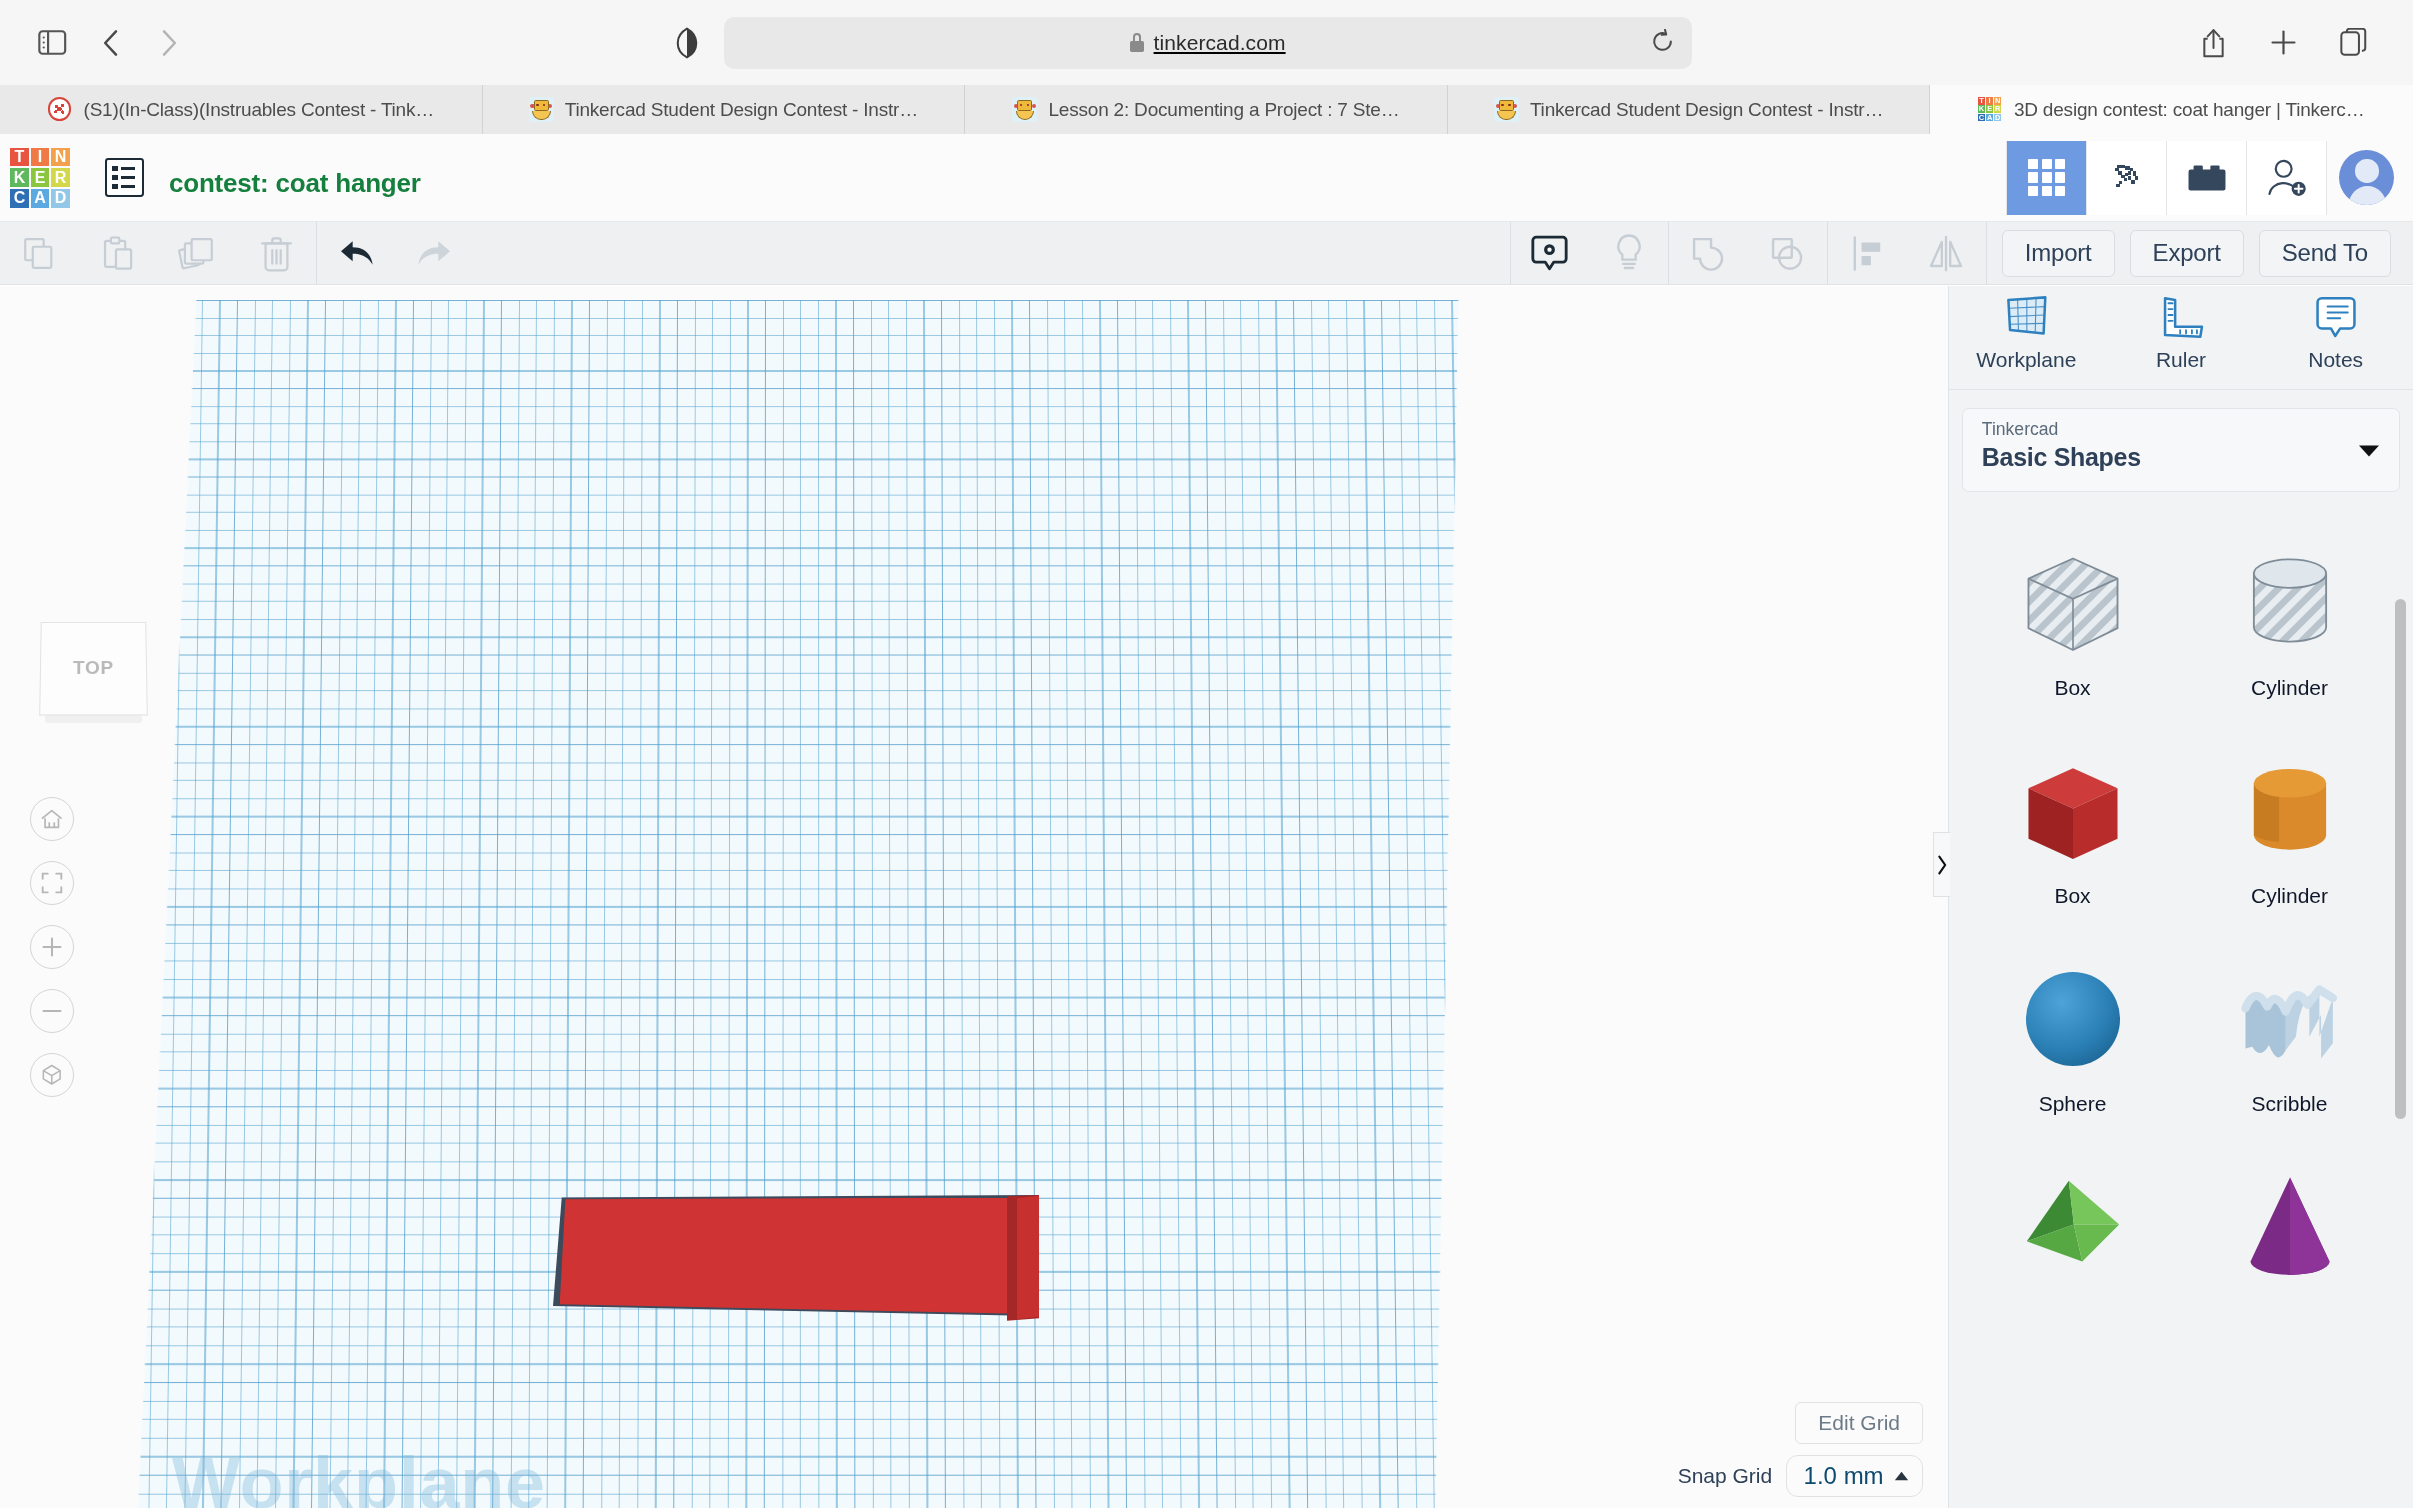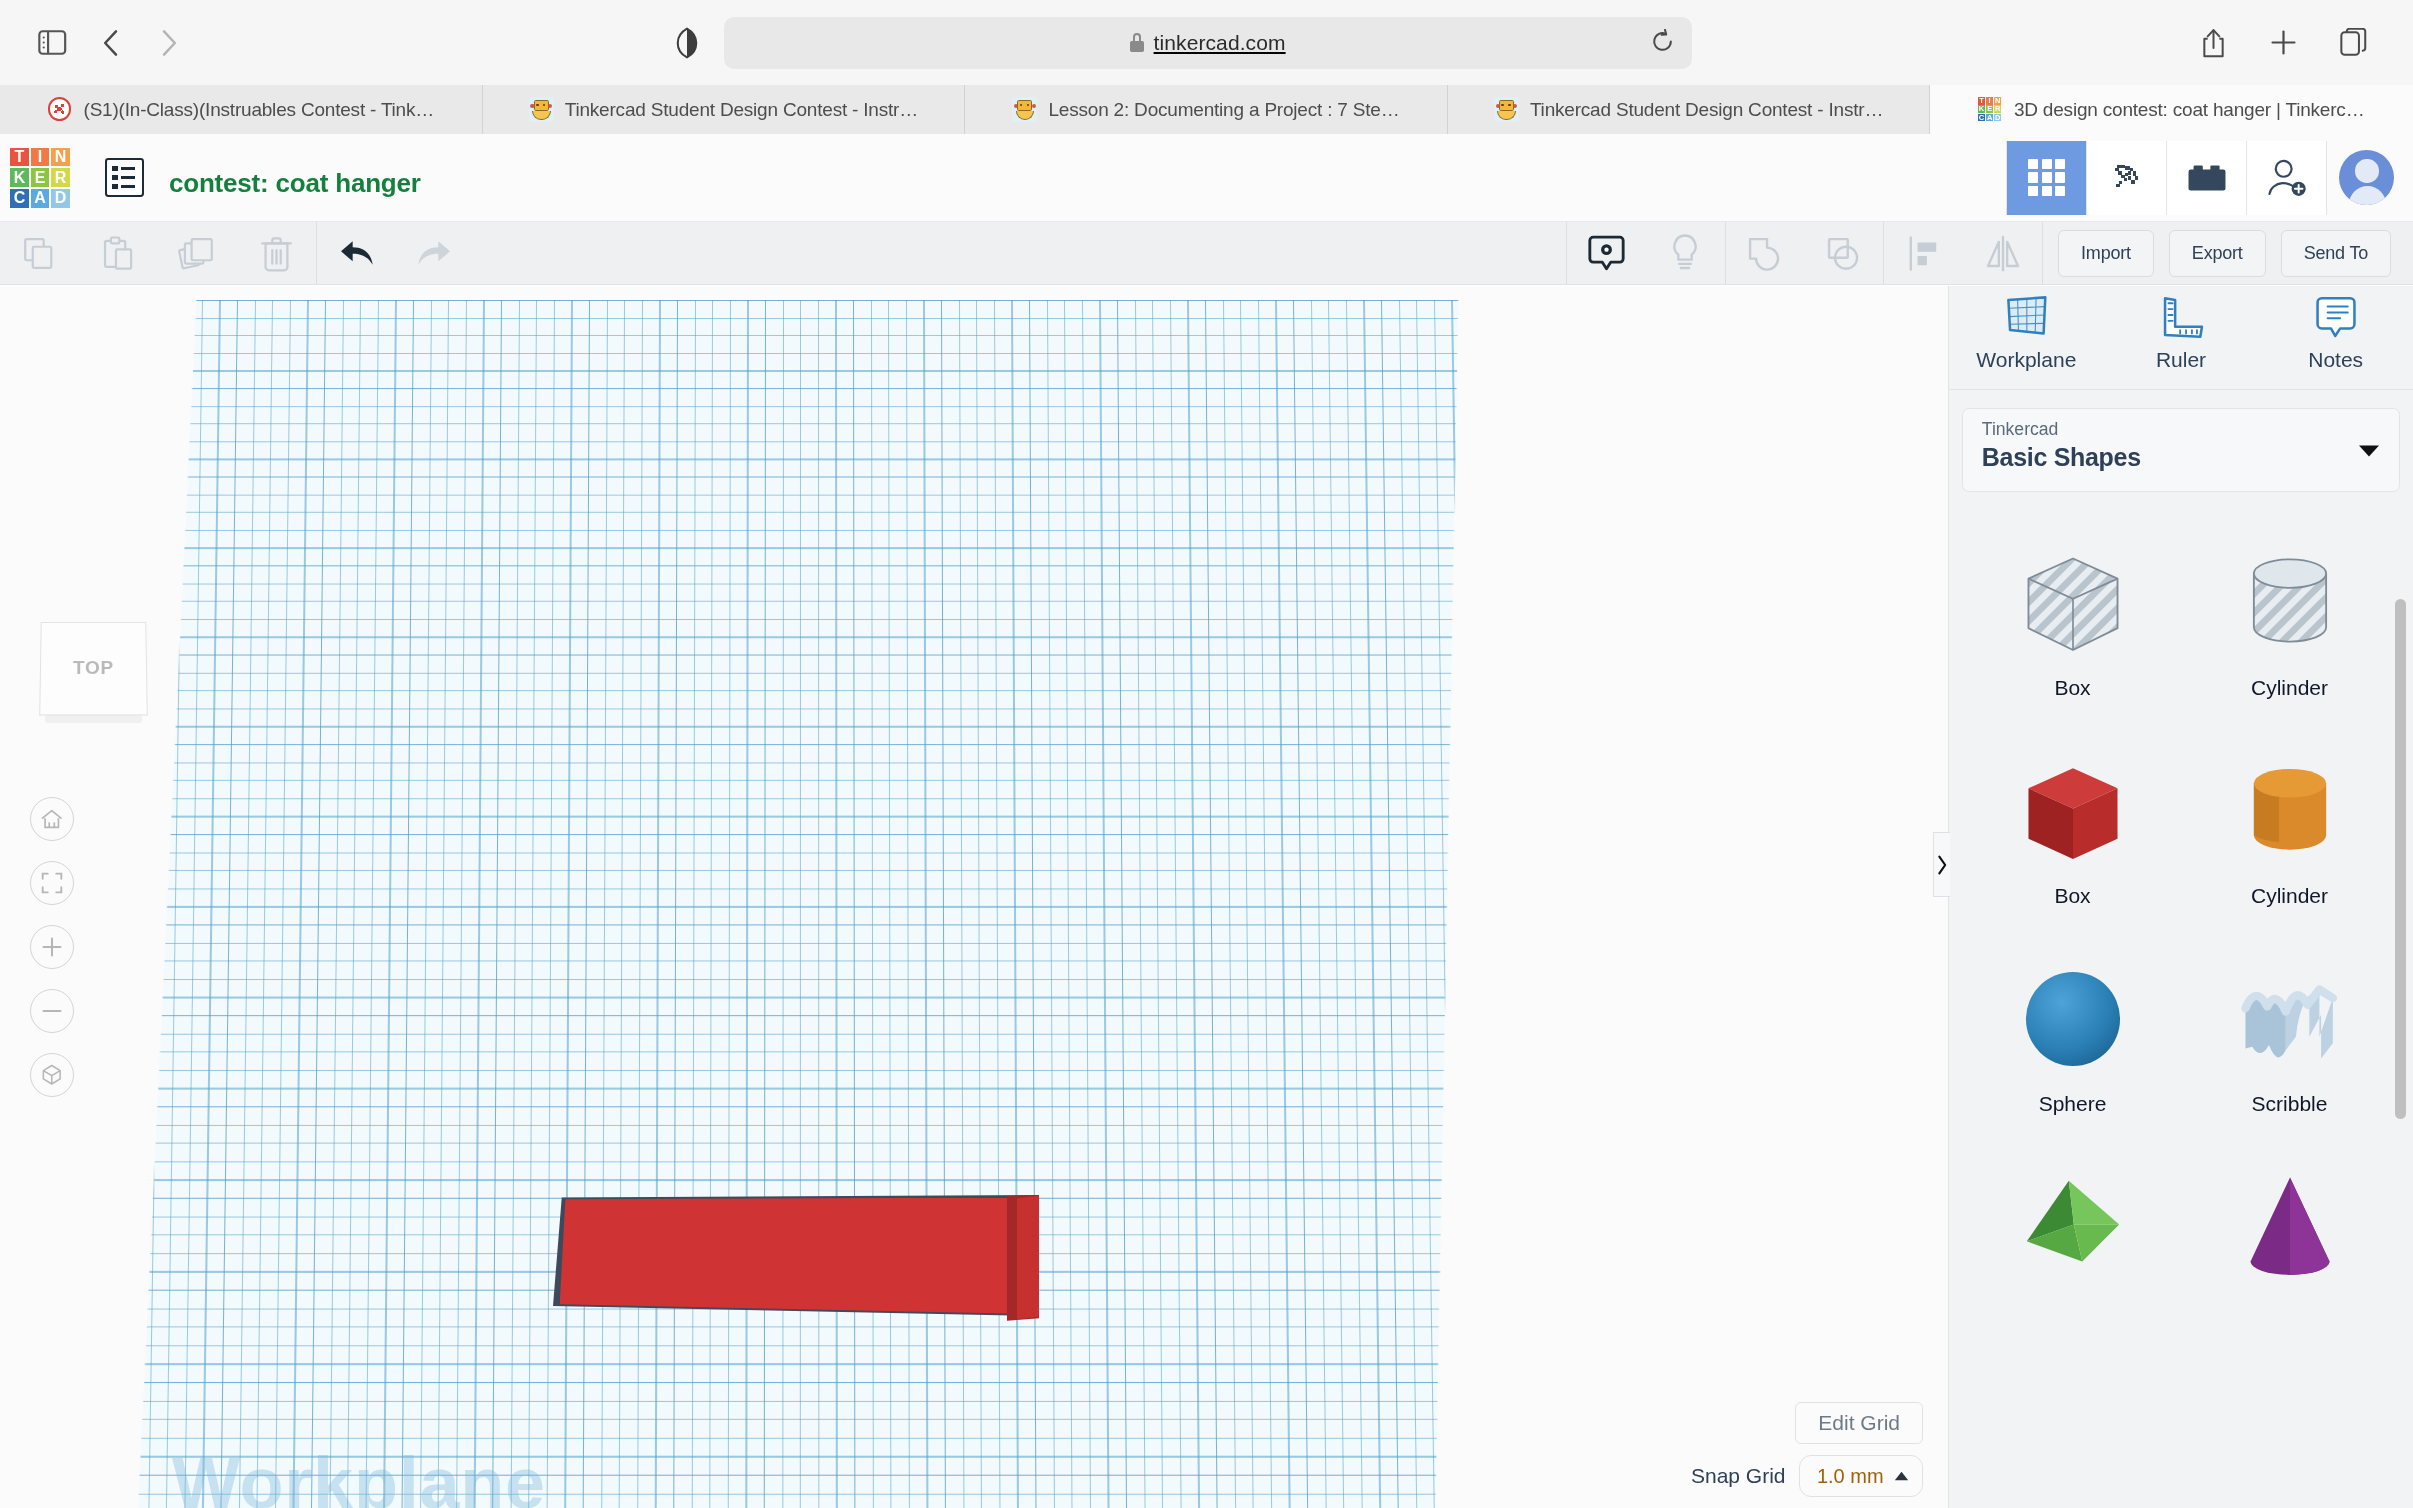--- a/index.html
+++ b/index.html
@@ -118,21 +118,21 @@
   .tb-group { display: flex; align-items: center; height: 63px; }
   .tb-sep { width: 0.8px; height: 63px; background: #dcdfe2; }
   .tb-btn {
     width: 79px; height: 63px; display: flex; align-items: center; justify-content: center;
   }
   .tb-right { margin-left: auto; display:flex; align-items:center; height:63px; }
   .tb-textbtn {
     height: 47px; padding: 0 22px; margin-left: 15px;
     border: 0.8px solid #d9dde1; border-radius: 5.9px; background: #f2f4f5;
     display: flex; align-items: center; justify-content: center;
-    font-size: 18px; color: #2e4158; letter-spacing: -0.2px;
+    font-size: 24px; color: #2e4158; letter-spacing: -0.2px;
   }
   .tb-textbtn:last-child { margin-right: 22px; }
 
   
   .canvas {
     position: absolute; top: 286px; left: 0; width: 1948px; height: 1223px;
     background: #fbfbfb; overflow: hidden;
   }
   .workplane {
     position: absolute; left: 149px; top: 14.2px; width: 1316px; height: 1215px;
@@ -193,21 +193,21 @@
   
   .grid-ctrl { position:absolute; right: 25px; bottom: 11.7px; display:flex; flex-direction:column; align-items:flex-end; gap:11.7px; }
   .edit-grid-btn {
     height: 42px; padding: 0 22px; border:0.8px solid #dfe2e5; border-radius:5.9px; background:#fbfbfb;
     display:flex; align-items:center; font-size:21px; color:#6d7b89;
   }
   .snap-row { display:flex; align-items:center; gap:13.4px; }
   .snap-label { font-size:21px; color:#2e4158; }
   .snap-box {
     height:42px; padding:0 13.4px 0 17px; border:0.8px solid #dfe2e5; border-radius:12px; background:#fbfbfb;
-    display:flex; align-items:center; gap:10px; font-size:20px; color:#a16207;
+    display:flex; align-items:center; gap:10px; font-size:24px; color:#0c4a6e;
   }
 
   
   .right-panel {
     position: absolute; top: 286px; right: 0; width: 465px; height: 1223px;
     background: #f1f3f4; border-left: 0.8px solid #e1e4e6;
   }
   .rp-tools {
     display:flex; height: 104px; background:#f1f3f4; border-bottom:0.8px solid #e1e4e6;
     padding-top: 6.7px;

